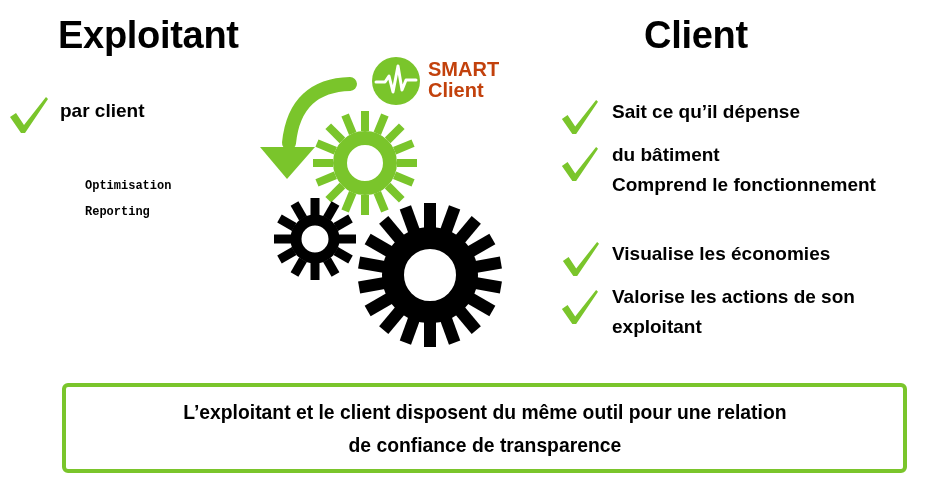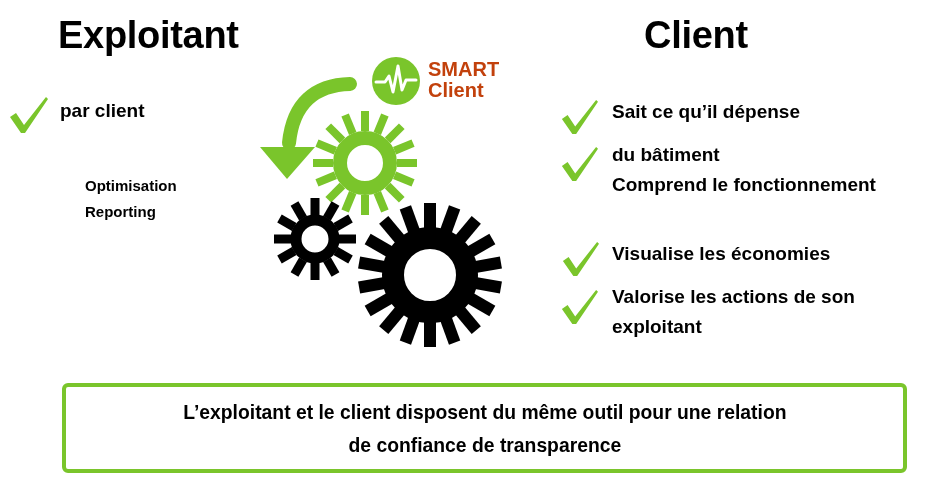--- a/index.html
+++ b/index.html
@@ -1,20 +1,20 @@
 <!DOCTYPE html>
 <html><head>
 <meta charset="utf-8">
 <style>
   html,body{margin:0;padding:0;background:#ffffff;}
   body{width:940px;height:497px;position:relative;overflow:hidden;font-family:"Liberation Sans",sans-serif;color:#000;}
   .abs{position:absolute;}
   .title{font-weight:bold;font-size:38px;letter-spacing:-0.3px;}
   .item{font-weight:bold;font-size:19px;line-height:30px;}
-  .sub{font-weight:bold;font-size:15px;line-height:26px;}
+  .sub{font-weight:bold;font-size:12px;line-height:26px;font-family:Liberation Mono, monospace;}
   .check{position:absolute;}
   .bottom-box{position:absolute;left:62px;top:383px;width:845px;height:90px;border:4px solid #7ac52b;border-radius:6px;box-sizing:border-box;display:flex;align-items:center;justify-content:center;text-align:center;}
   .bottom-text{font-weight:bold;font-size:21px;line-height:33px;transform:scaleX(0.92);}
   .logo-text{font-weight:bold;color:#c2410c;font-size:20px;line-height:20px;}
 </style>
 </head>
 <body>
 
 <div class="abs title" style="left:58px;top:14px;">Exploitant</div>
 

